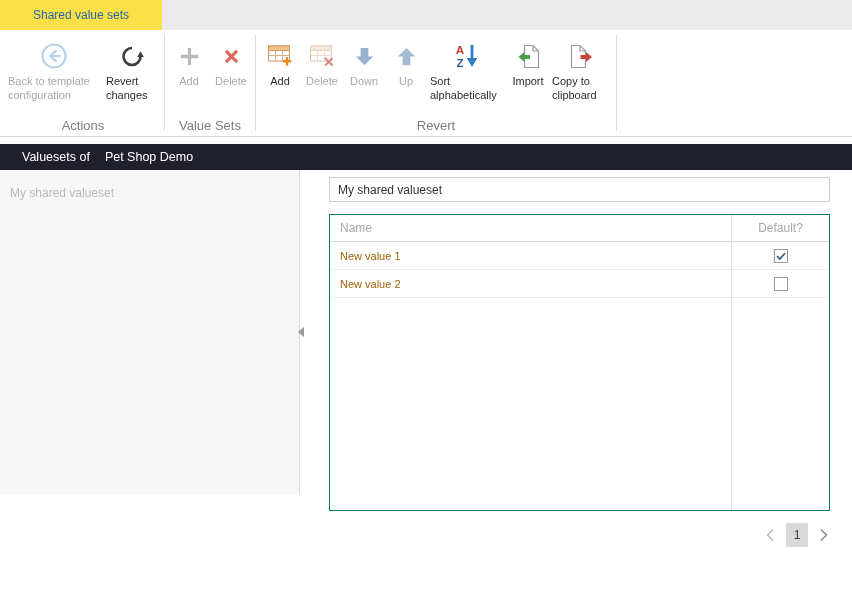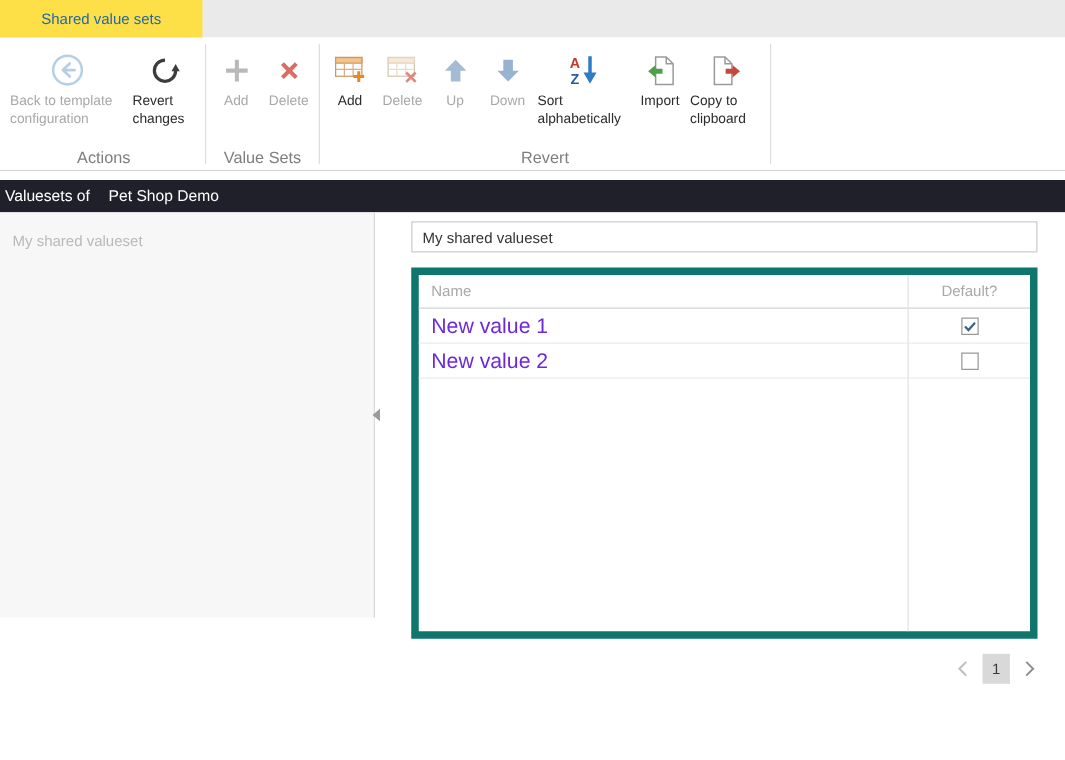--- a/index.html
+++ b/index.html
@@ -25,44 +25,44 @@
   .rlabel{font-size:11px;color:#2b2b2b;line-height:1.25}
   .rbtn.disabled .rlabel{color:#a8a8a8}
   .w-back .rlabel{max-width:92px}
   .w-revert .rlabel{max-width:52px}
   .w-sort .rlabel{max-width:74px}
   .w-copy .rlabel{max-width:58px}
 
   
   .gap{height:7px;background:#fff}
   .titlebar{height:26px;background:#20202a;color:#fff;display:flex;
-    align-items:center;padding:0 4px;font-size:12.5px}
+    align-items:center;padding:0 22px;font-size:12.5px}
   .titlebar b{margin-left:15px;font-weight:normal}
 
   
   .content{position:relative;display:flex;height:324px;background:#fff}
   .sidebar{width:300px;background:#f7f7f7;border-right:1px solid #d9d9d9;padding-top:12px}
   .sidebar-item{color:#b9b9b9;font-size:12px;padding:4px 10px;cursor:pointer}
   .splitter-handle{position:absolute;left:296px;top:50%;transform:translateY(-50%);
     width:9px;height:20px;display:flex;align-items:center;justify-content:center;
     cursor:pointer;z-index:2}
   .splitter-handle::before{content:"";border-top:5px solid transparent;
     border-bottom:5px solid transparent;border-right:6px solid #9a9a9a}
   .main{flex:1;padding:7px 22px 0 29px;background:#fff}
   .name-input{width:100%;height:25px;border:1px solid #cdcdcd;padding:0 8px;
     font-size:12px;color:#333;font-family:inherit;outline:none;background:#fff}
 
-  .vtable{position:relative;margin-top:12px;height:297px;border:6px solid #0f766e;background:#fff}
+  .vtable{position:relative;margin-top:12px;height:297px;border:1px solid #0f766e;background:#fff}
   .colsep{position:absolute;top:0;bottom:0;right:97px;width:1px;background:#e2e2e2}
   .thead{display:flex;height:27px;align-items:center;border-bottom:1px solid #d4d4d4}
   .th{font-size:12px;color:#a8a8a8}
   .th.name{flex:1;padding-left:10px;cursor:pointer}
   .th.default{width:97px;text-align:center;cursor:pointer}
   .trow{display:flex;height:28px;align-items:center;border-bottom:1px solid #ececec;cursor:pointer}
-  .td.name{flex:1;padding-left:10px;font-size:17px;color:#6d28d9}
+  .td.name{flex:1;padding-left:10px;font-size:11px;color:#a16207}
   .td.default{width:97px;display:flex;justify-content:center}
   .checkbox{width:14px;height:14px;border:1px solid #999;background:#fff;
     display:flex;align-items:center;justify-content:center;cursor:pointer}
   .checkbox svg{display:none}
   .checkbox.checked svg{display:block}
 
   .pagination{display:flex;justify-content:flex-end;align-items:center;margin-top:12px;gap:9px}
   .pg-btn{display:flex;align-items:center;justify-content:center;cursor:pointer}
   .pg-num{min-width:22px;height:24px;background:#d9d9d9;color:#3b3b3b;font-size:12px;
     display:flex;align-items:center;justify-content:center;cursor:pointer}
@@ -154,32 +154,32 @@
               <line x1="1.5" y1="11.5" x2="22.5" y2="11.5" stroke="#d4bd97"></line>
             </g>
             <path d="M16 14 L23.5 21.5 M23.5 14 L16 21.5" stroke="#dd8a84" stroke-width="2.2"></path>
           </svg>
         </span>
         <span class="rlabel">Delete</span>
       </div>
       <div class="rbtn disabled">
         <span class="ricon">
           <svg width="23" height="23" viewBox="0 0 24 24">
+            <path d="M12 21 L3 12 H8 V3 H16 V12 H21 Z" fill="#97b3d0"></path>
+          </svg>
+        </span>
+        <span class="rlabel">Down</span>
+      </div>
+      <div class="rbtn disabled">
+        <span class="ricon">
+          <svg width="23" height="23" viewBox="0 0 24 24">
             <path d="M12 3 L21 12 H16 V21 H8 V12 H3 Z" fill="#a3bbd3"></path>
           </svg>
         </span>
         <span class="rlabel">Up</span>
-      </div>
-      <div class="rbtn disabled">
-        <span class="ricon">
-          <svg width="23" height="23" viewBox="0 0 24 24">
-            <path d="M12 21 L3 12 H8 V3 H16 V12 H21 Z" fill="#97b3d0"></path>
-          </svg>
-        </span>
-        <span class="rlabel">Down</span>
       </div>
       <div class="rbtn w-sort">
         <span class="ricon">
           <svg width="28" height="26" viewBox="0 0 28 26">
             <text x="7" y="11" font-size="11.5" font-weight="bold" fill="#c23b2e" text-anchor="middle" font-family="Liberation Sans, sans-serif">A</text>
             <text x="7" y="24" font-size="11.5" font-weight="bold" fill="#2a5c9e" text-anchor="middle" font-family="Liberation Sans, sans-serif">Z</text>
             <path d="M17.6 2 h2.8 v13 h3.8 L19 24 l-5.2 -9 h3.8 Z" fill="#2f7bc4"></path>
           </svg>
         </span>
         <span class="rlabel">Sort alphabetically</span>

